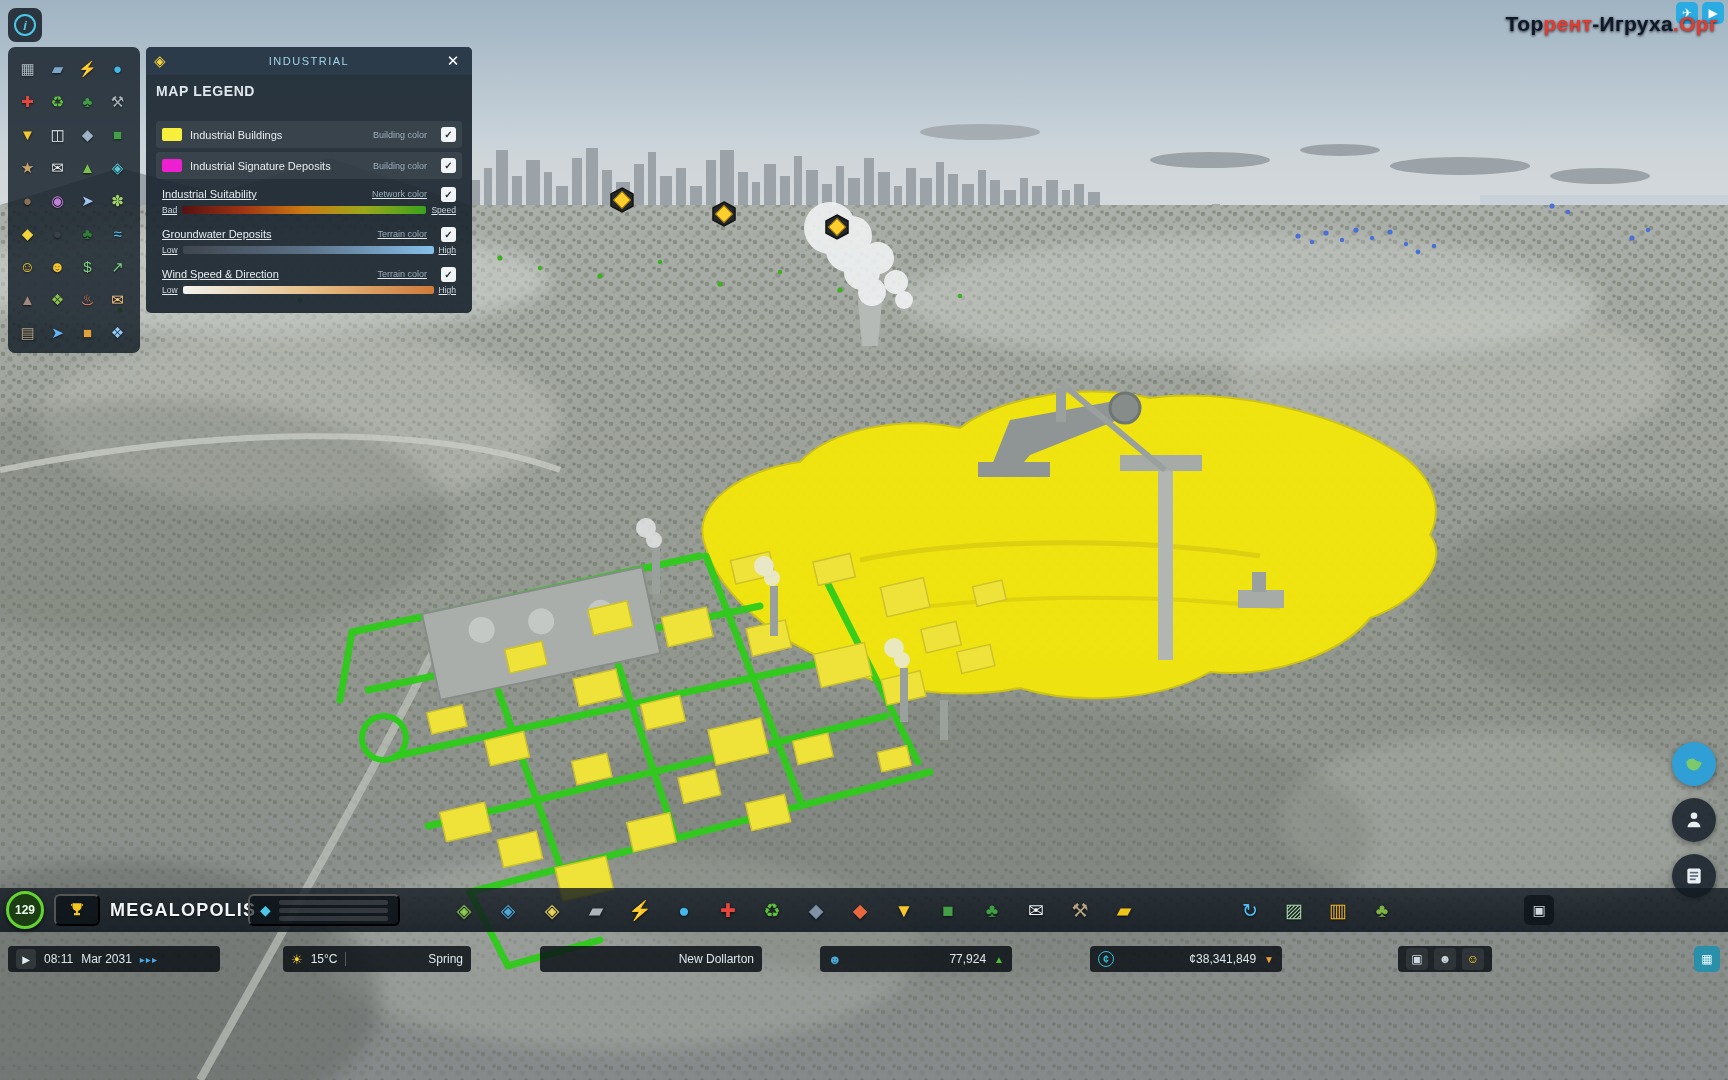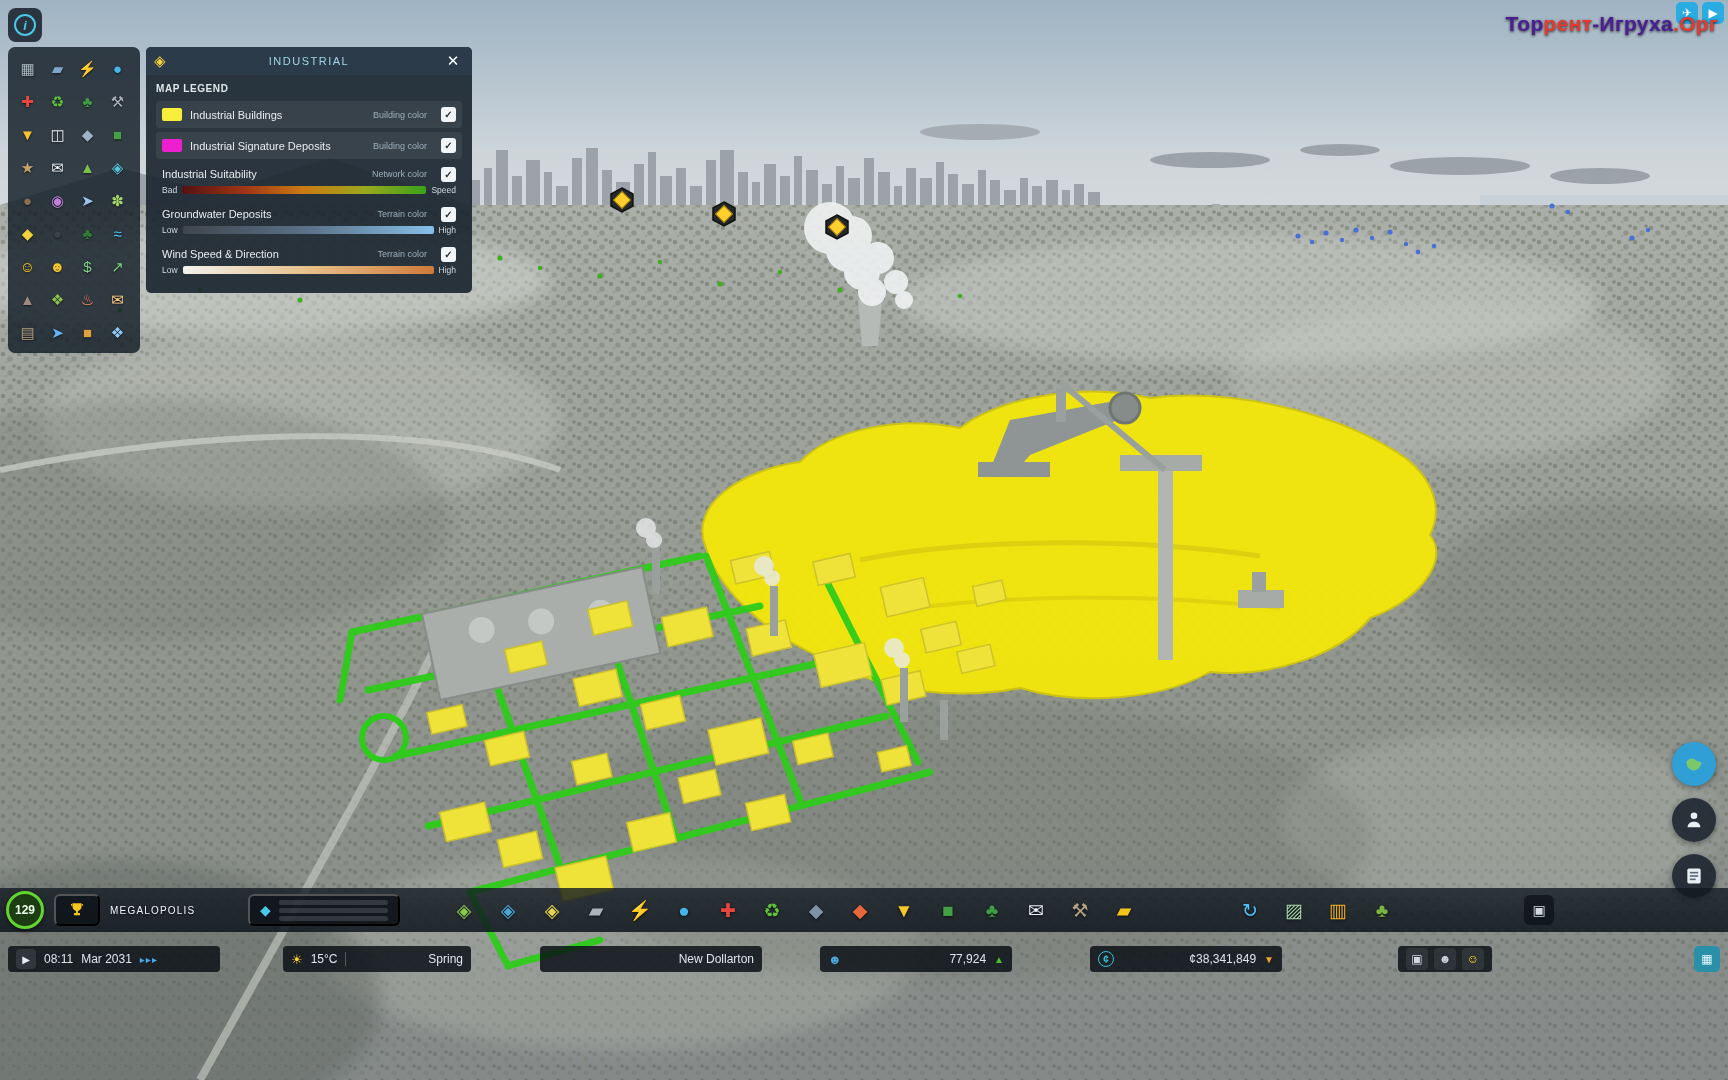--- a/index.html
+++ b/index.html
@@ -24,39 +24,39 @@
 
   
   .legend { position:absolute; left:146px; top:47px; width:326px;
     background:rgba(24,35,46,.9); border-radius:5px; overflow:hidden; color:#e6edf2; }
   .legend-header { height:28px; background:rgba(44,60,74,.95); display:flex; align-items:center; padding:0 8px; }
   .legend-header-icon { font-size:15px; color:#f2d33c; width:22px; }
   .legend-title { flex:1; text-align:center; font-size:11px; letter-spacing:1.5px; color:#9fd4e8; }
   .legend-close { width:22px; height:22px; border:none; background:transparent; color:#fff; font-size:15px;
     cursor:pointer; display:flex; align-items:center; justify-content:center; }
   .legend-body { padding:8px 10px 10px; }
-  .legend-section { font-size:10px; font-weight:bold; letter-spacing:.6px; color:#dfe7ec; margin-bottom:7px; }
+  .legend-section { font-size:14px; font-weight:bold; letter-spacing:.6px; color:#dfe7ec; margin-bottom:22px; }
   .legend-row { margin-bottom:4px; }
   .swatch-row { display:flex; align-items:center; gap:8px; height:27px;
     background:rgba(255,255,255,.07); border-radius:3px; padding:0 6px; }
   .swatch { width:20px; height:13px; border-radius:2px; flex:none; }
   .legend-label { font-size:11px; color:#e6edf2; flex:1; white-space:nowrap; }
   .legend-type { font-size:9px; color:#9cb0bd; margin-right:6px; white-space:nowrap; }
   .checkbox { width:15px; height:15px; flex:none; background:#f2f5f7; border-radius:3px; color:#243038;
     font-size:10px; font-weight:bold; display:flex; align-items:center; justify-content:center; cursor:pointer; }
-  .grad-row { padding:2px 6px 4px; }
+  .grad-row { padding:2px 6px 4px;text-decoration:underline; }
   .grad-top { display:flex; align-items:center; gap:8px; height:18px; }
   .grad-bottom { display:flex; align-items:center; gap:5px; margin-top:2px; }
   .grad-min,.grad-max { font-size:8.5px; color:#cfd8de; }
   .grad-bar { flex:1; height:8px; border-radius:2px; }
 
   
   .watermark { position:absolute; top:12px; right:10px; font-size:21px; font-weight:bold;
     letter-spacing:.3px; white-space:nowrap; text-shadow:0 1px 3px rgba(0,0,0,.8); }
-  .wm-white { color:#4c1d95; } .wm-red { color:#e8392f; }
+  .wm-white { color:#0f172a; } .wm-red { color:#e8392f; }
   .site-icons { position:absolute; top:2px; right:4px; display:flex; gap:4px; }
   .site-icon { width:22px; height:22px; border:none; border-radius:5px; background:#2aabe2; color:#fff;
     font-size:12px; display:flex; align-items:center; justify-content:center; cursor:pointer; }
 
   
   .side-buttons { position:absolute; right:12px; top:742px; display:flex; flex-direction:column; gap:12px; }
   .side-btn { width:44px; height:44px; border:none; border-radius:50%; cursor:pointer;
     background:rgba(22,32,42,.86); display:flex; align-items:center; justify-content:center;
     box-shadow:0 2px 6px rgba(0,0,0,.4); }
   .side-btn.blue { background:#2f9fd6; }
@@ -64,21 +64,21 @@
   
   .toolbar { position:absolute; left:0; top:888px; width:1728px; height:44px;
     background:linear-gradient(rgba(16,24,32,.78), rgba(16,24,32,.88)); }
   .tb-abs { position:absolute; top:0; height:44px; display:flex; align-items:center; gap:10px; }
   .level-badge { width:38px; height:38px; border-radius:50%; border:3px solid #63d32f;
     background:#1c3d14; color:#eaffea; font-size:12px; font-weight:bold;
     display:flex; align-items:center; justify-content:center; cursor:pointer;
     box-shadow:0 2px 5px rgba(0,0,0,.5); }
   .trophy-box { height:32px; padding:0 12px; border-radius:6px; background:rgba(8,14,20,.65);
     display:flex; align-items:center; cursor:pointer; }
-  .city-name { color:#f2f6f8; font-size:10px; font-weight:normal; letter-spacing:1.2px;
+  .city-name { color:#f2f6f8; font-size:18px; font-weight:bold; letter-spacing:1.2px;
     text-shadow:0 1px 2px rgba(0,0,0,.7); }
   .progress-box { height:32px; width:152px; border-radius:6px; background:rgba(8,14,20,.65);
     display:flex; align-items:center; gap:8px; padding:0 10px; cursor:pointer; }
   .gem { color:#49c8e8; font-size:14px; }
   .bars { flex:1; display:flex; flex-direction:column; gap:3px; }
   .bar-track { height:5px; background:rgba(255,255,255,.14); border-radius:2px; overflow:hidden; }
   .bar-fill { height:100%; border-radius:2px; }
   .tool-cell { width:36px; height:36px; border:none; background:transparent; border-radius:6px; cursor:pointer;
     display:flex; align-items:center; justify-content:center; }
   .tool-glyph { font-size:19px; line-height:1; text-shadow:0 1px 3px rgba(0,0,0,.7); }

